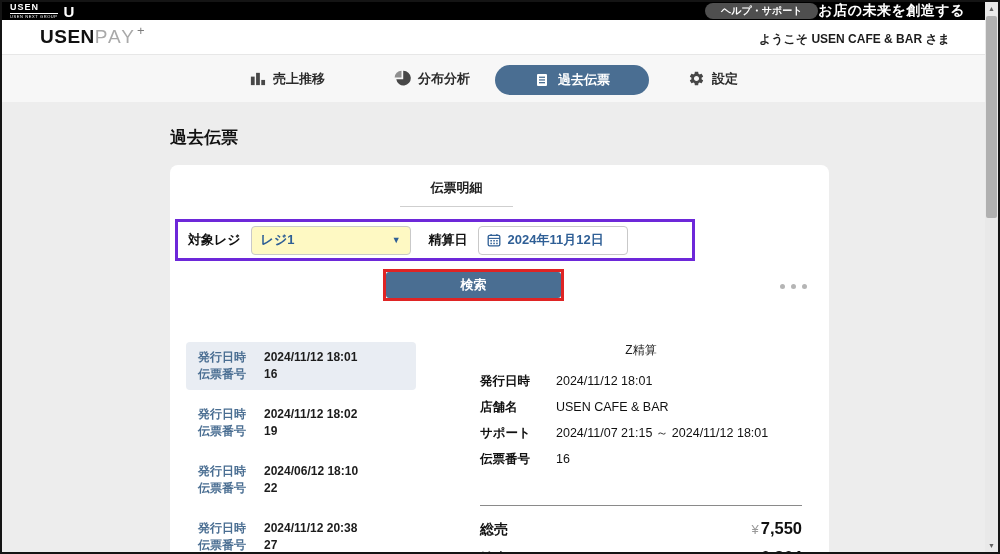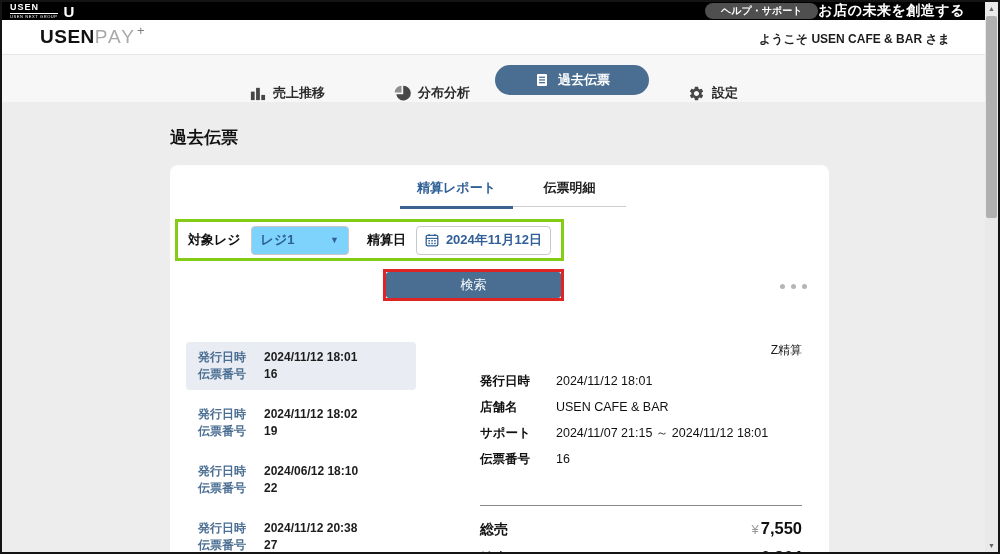--- a/index.html
+++ b/index.html
@@ -34,21 +34,21 @@
     background:#fff; border-bottom:1px solid #e7e7e7;
   }
   .brand { position:absolute; left:38px; top:6px; display:flex; align-items:flex-start; }
   .brand-usen { font-size:19px; font-weight:800; letter-spacing:.5px; color:#111; }
   .brand-pay  { font-size:19px; font-weight:300; letter-spacing:2px; color:#a9a9a9; }
   .brand-plus { font-size:13px; font-weight:400; color:#7c7c7c; margin-left:1px; margin-top:-3px; }
   .welcome { position:absolute; right:48px; top:11px; font-size:12px; font-weight:600; color:#1c1c1c; }
 
   
   .navbar { position:absolute; top:53px; left:0; width:100%; height:47px; background:#f7f7f7; }
-  .nav-item { position:absolute; top:0; height:47px; display:flex; align-items:flex-end; gap:7px; cursor:pointer; }
+  .nav-item { position:absolute; top:0; height:47px; display:flex; align-items:center; gap:7px; cursor:pointer; }
   .nav-label { font-size:13px; font-weight:700; color:#2b2b2b; }
   .nav-pill {
     position:absolute; left:493px; top:10px; width:154px; height:30px; border-radius:15px;
     background:#4a6e92; display:flex; align-items:center; justify-content:center; gap:8px; cursor:pointer;
   }
   .nav-pill .nav-label { color:#fff; }
   .nav-icon { display:block; }
 
   
   .page-title { position:absolute; left:168px; top:124px; font-size:17px; font-weight:800; color:#111; }
@@ -59,61 +59,61 @@
   }
 
   
   .tabs { position:absolute; left:230px; top:14px; width:226px; display:flex; }
   .tab { width:113px; text-align:center; padding-bottom:9px; font-size:13px; font-weight:700; cursor:pointer; }
   .tab.active { color:#2f5f96; border-bottom:3px solid #3a648f; }
   .tab.inactive { color:#1c1c1c; border-bottom:1px solid #cfcfcf; margin-bottom:2px; }
 
   
   .filter-annotation {
-    position:absolute; left:5px; top:54px; width:389px; height:42px;
-    border:3px solid #84cc16; display:flex; align-items:center; gap:10px; padding:0 10px;
+    position:absolute; left:5px; top:54px; width:520px; height:42px;
+    border:3px solid #6d28d9; display:flex; align-items:center; gap:10px; padding:0 10px;
     background:#fff;
   }
   .field-label { font-size:13px; font-weight:700; color:#111; white-space:nowrap; }
   .select-box {
-    width:160px; height:29px; border:1px solid #c9c9c9; border-radius:4px; background:#7dd3fc;
+    width:160px; height:29px; border:1px solid #c9c9c9; border-radius:4px; background:#fef9c3;
     display:flex; align-items:center; padding:0 9px; cursor:pointer;
   }
   .select-value { font-size:13px; font-weight:700; color:#2f5f96; }
   .select-arrow { margin-left:auto; font-size:9px; color:#2f5f96; }
   .date-label { margin-left:8px; }
   .date-box {
     width:150px; height:29px; border:1px solid #c9c9c9; border-radius:4px; background:#fff;
     display:flex; align-items:center; gap:7px; padding:0 8px; cursor:pointer;
   }
   .date-value { font-size:13px; font-weight:700; color:#2f5f96; white-space:nowrap; }
 
   
   .search-annotation {
     position:absolute; left:213px; top:104px; border:3px solid #df2424; background:#fff;
   }
   .search-btn {
     display:block; width:175px; height:26px; background:#4a6e92; color:#fff; border:none;
-    border-radius:3px; font-size:13px; font-weight:400; cursor:pointer;
+    border-radius:3px; font-size:13px; font-weight:700; cursor:pointer;
     font-family:"Liberation Sans", sans-serif;
   }
   .more-dots { position:absolute; left:610px; top:119px; display:flex; gap:6px; cursor:pointer; }
   .more-dots i { width:5px; height:5px; border-radius:50%; background:#b5b5b5; display:block; }
 
   
   .receipt-list { position:absolute; left:16px; top:177px; width:230px; }
   .receipt-item { padding:7px 12px; margin-bottom:9px; border-radius:4px; cursor:pointer; }
   .receipt-item.selected { background:#e9edf3; }
   .receipt-row { display:flex; line-height:17px; }
   .receipt-row .rlabel { width:66px; font-size:12px; font-weight:700; color:#4a6e92; }
   .receipt-row .rvalue { font-size:12px; font-weight:700; color:#1c1c1c; }
 
   
   .detail { position:absolute; left:310px; top:177px; width:322px; }
-  .report-type { text-align:right; font-size:12px; color:#1c1c1c; }
+  .report-type { text-align:center; font-size:12px; color:#1c1c1c; }
   .detail-rows { margin-top:15px; }
   .detail-row { display:flex; margin-bottom:11px; line-height:15px; }
   .detail-row .dlabel { width:76px; font-size:12.5px; font-weight:700; color:#111; flex:none; }
   .detail-row .dvalue { font-size:12.5px; color:#111; }
   .detail-divider { border:none; border-top:1px solid #8a8a8a; margin-top:38px; }
   .totals { padding-top:13px; }
   .total-row { display:flex; justify-content:space-between; align-items:baseline; margin-bottom:9px; }
   .total-row .tlabel { font-size:14px; font-weight:700; color:#111; }
   .total-amount .yen { font-size:13px; color:#9a9a9a; margin-right:2px; }
   .total-amount .num { font-size:16.5px; font-weight:700; color:#111; }
@@ -184,21 +184,20 @@
         </svg>
       <span class="nav-label">設定</span>
     </div>
   </nav>
 
   <h1 class="page-title">過去伝票</h1>
 
   <section class="card">
 
     <div class="tabs">
-      <div class="tab active">精算レポート</div>
       <div class="tab inactive">伝票明細</div>
     </div>
 
     <div class="filter-annotation">
       <span class="field-label">対象レジ</span>
       <div class="select-box">
         <span class="select-value">レジ1</span>
         <span class="select-arrow">▼</span>
       </div>
       <span class="field-label date-label">精算日</span>

